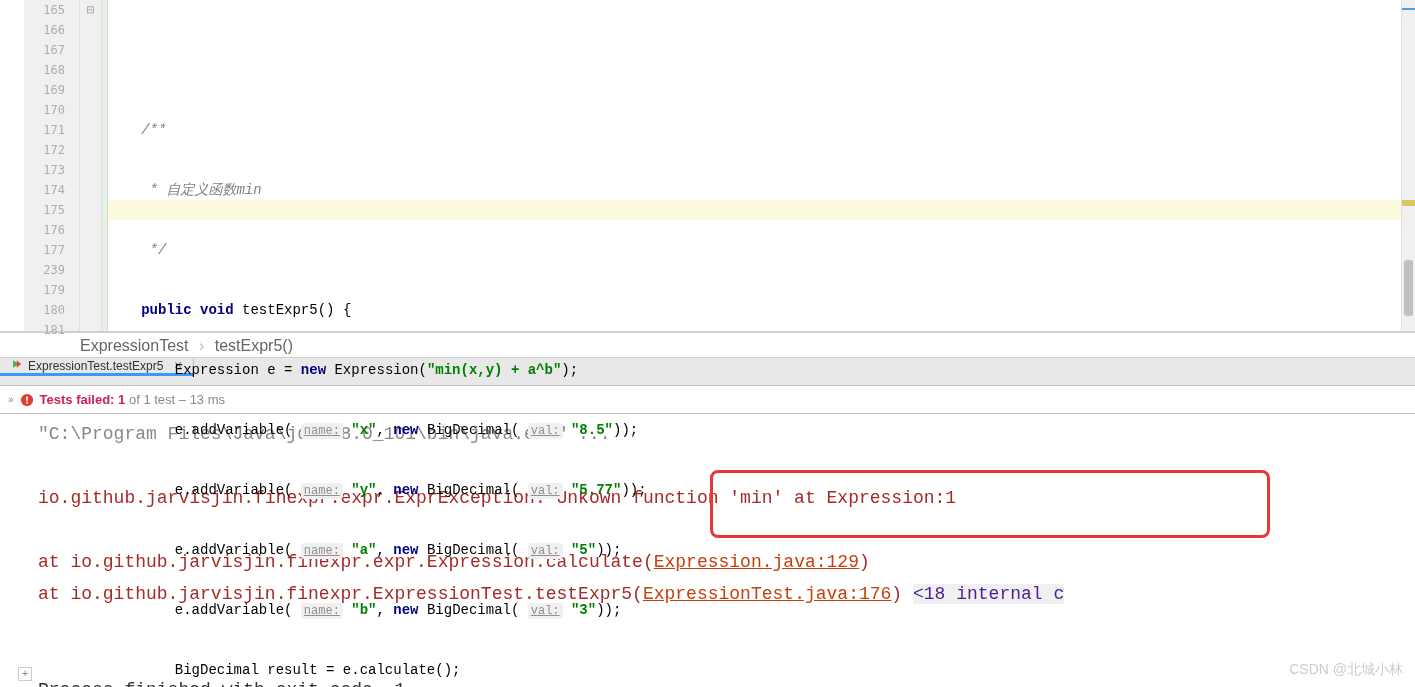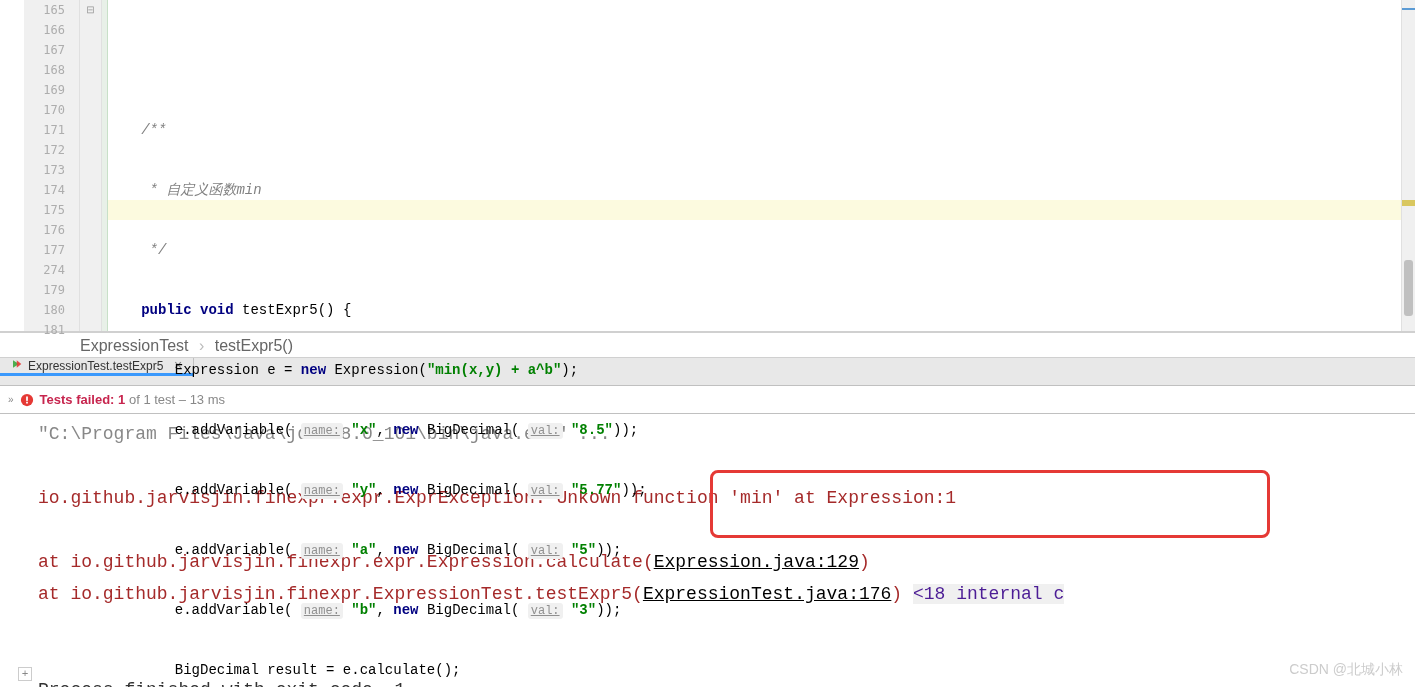--- a/index.html
+++ b/index.html
@@ -26,21 +26,21 @@
   .tab .tab-icon svg { width: 12px; height: 12px; }
   .tab .close-x { color: #888; font-size: 11px; margin-left: 4px; cursor: pointer; }
   .status-bar { height: 28px; display: flex; align-items: center; padding: 0 8px; border-bottom: 1px solid #c0c0c0; background: #fff; gap: 6px; font-size: 13px; }
   .status-bar .chev { color: #888; font-size: 10px; }
   .status-bar .fail-icon svg { width: 14px; height: 14px; vertical-align: middle; }
   .status-bar .fail-text { color: #c7254e; font-weight: bold; }
   .status-bar .rest { color: #888; }
   .console { font-family: "Consolas", "Courier New", monospace; font-size: 18px; line-height: 32px; padding: 4px 8px 8px 38px; position: relative; background: #fff; height: calc(687px - 332px - 26px - 28px - 28px); }
   .console .dim { color: #888; }
   .console .redtxt { color: #a52a2a; }
-  .console .bluelink { color: #000000; text-decoration: underline; }
+  .console .bluelink { color: #c2410c; text-decoration: underline; }
   .console .gray2 { color: #4c1d95; }
   .console .redbox { position: absolute; border: 3px solid #e53935; border-radius: 8px; left: 710px; top: 56px; width: 560px; height: 68px; pointer-events: none; }
   .watermark { position: fixed; right: 12px; bottom: 8px; color: #ccc; font-size: 14px; font-family: Arial, sans-serif; }
   .fold-handle { position: absolute; left: 18px; bottom: 6px; width: 14px; height: 14px; border: 1px solid #ccc; color: #888; font-size: 11px; line-height: 12px; text-align: center; background: #fff; }
   .scrollbar-track { width: 14px; background: #f0f0f0; border-left: 1px solid #e0e0e0; position: relative; }
   .scrollbar-thumb { position: absolute; left: 2px; right: 2px; height: 56px; top: 260px; background: #c0c0c0; border-radius: 3px; }
   .scrollbar-mark-yellow { position: absolute; left:0; right:0; height: 6px; top: 200px; background: #d9c75f; }
   .scrollbar-mark-blue { position: absolute; left:0; right:0; height: 2px; top: 8px; background: #5b9bd5; }
 </style>
 </head>
@@ -55,21 +55,21 @@
     <div class="ln"><span>168</span></div>
     <div class="ln"><span>169</span></div>
     <div class="ln"><span>170</span></div>
     <div class="ln"><span>171</span></div>
     <div class="ln"><span>172</span></div>
     <div class="ln"><span>173</span></div>
     <div class="ln"><span>174</span></div>
     <div class="ln"><span>175</span></div>
     <div class="ln"><span>176</span></div>
     <div class="ln"><span>177</span></div>
-    <div class="ln"><span>274</span></div>
+    <div class="ln"><span>239</span></div>
     <div class="ln"><span>179</span></div>
     <div class="ln"><span>180</span></div>
     <div class="ln"><span>181</span></div>
   </div>
   <div class="gutter-icons">
     <div class="gi">
         <span style="color:#999;font-size:10px;">⊟</span>
       </div>
     <div class="gi"></div>
       <div class="gi"></div>

